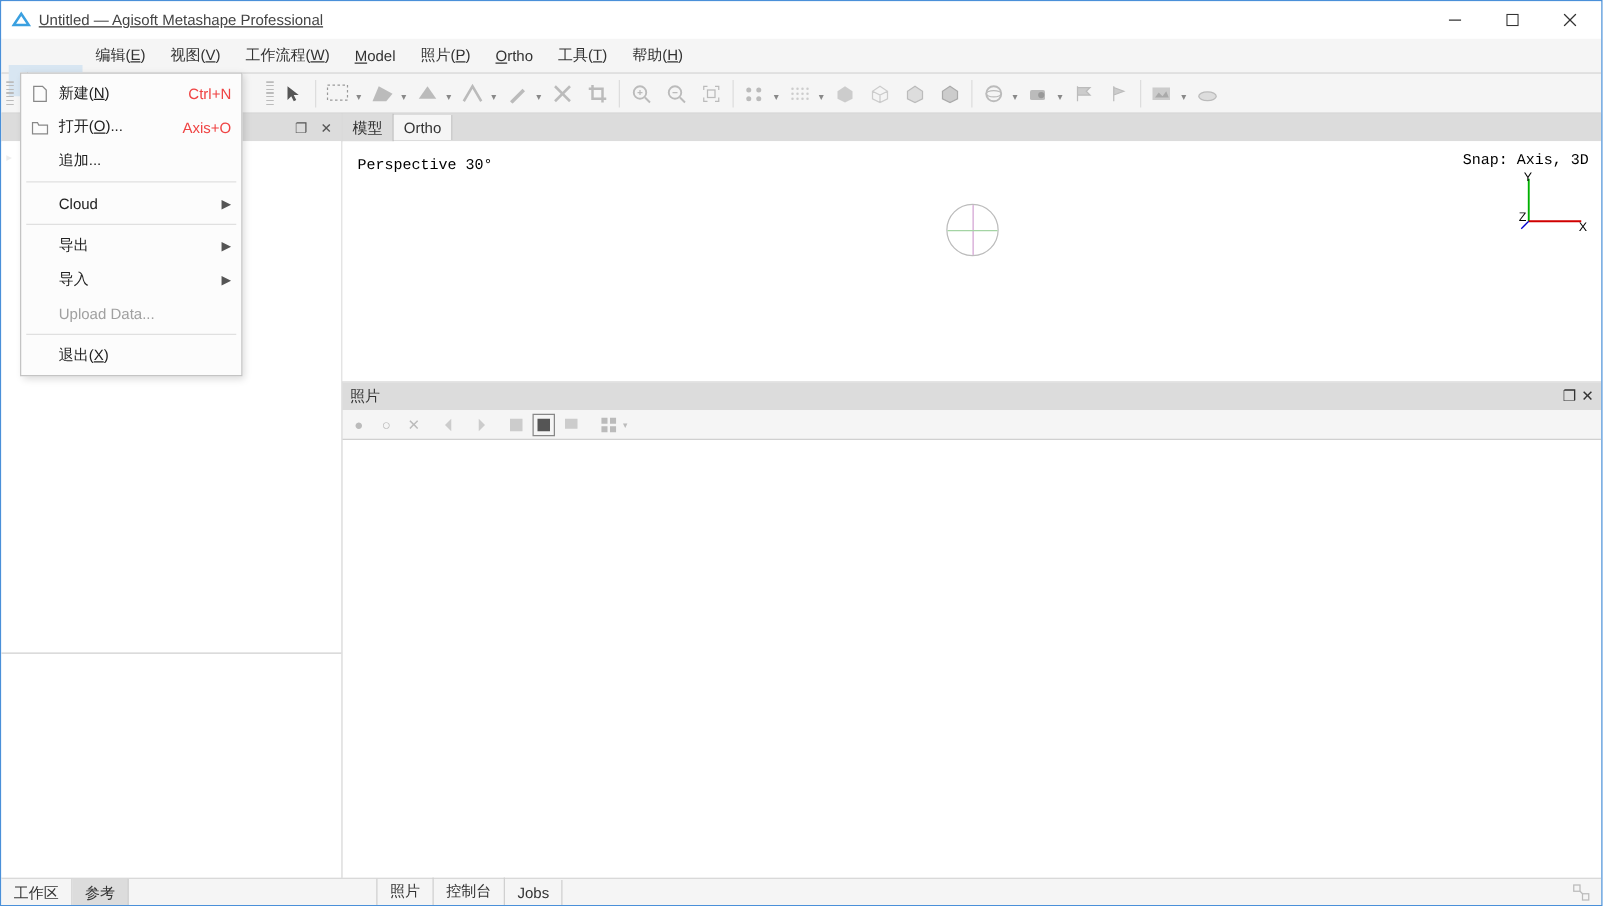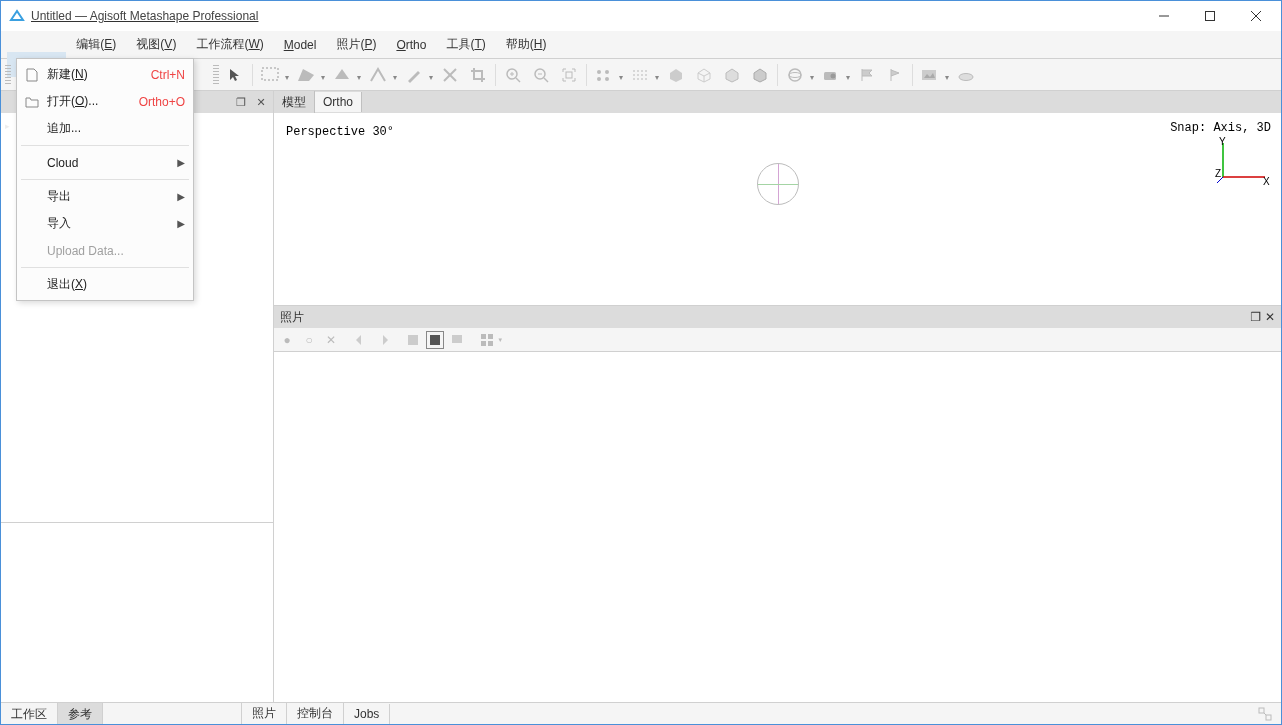--- a/index.html
+++ b/index.html
@@ -68,21 +68,21 @@
   .dropdown .drow.disabled { color: #a0a0a0; }
   .dropdown .drow .dicon { width: 18px; height: 16px; display: flex; align-items: center; justify-content: center; margin-right: 6px; }
   .dropdown .drow .dlabel { flex: 1; }
   .dropdown .drow .dshort { color: #ef4444; font-size: 12px; }
   .dropdown .drow .darrow { color: #555; font-size: 10px; }
   .dropdown .dsep { height: 1px; background: #e0e0e0; margin: 3px 4px; }
   .dropdown .drow u { text-decoration: underline; }
   
   
   .statusbar { height: 22px; background: #f5f5f5; border-top: 1px solid #d0d0d0; display: flex; align-items: stretch; }
-  .statusbar .sleft { width: 241px; display: flex; border-right: 1px solid #d0d0d0; text-align: right; }
+  .statusbar .sleft { width: 301px; display: flex; border-right: 1px solid #d0d0d0; text-align: right; }
   .statusbar .sright { flex: 1; display: flex; align-items: center; }
   .statusbar .stab { padding: 3px 10px; font-size: 12px; border-right: 1px solid #d0d0d0; }
   .statusbar .stab.active { background: #dcdcdc; }
   .statusbar .sicon { margin-left: auto; margin-right: 8px; color: #aaa; width: 16px; height: 16px; display:flex; align-items:center; justify-content:center; }
   
   svg { display: block; }
 </style>
 </head>
 <body>
 
@@ -419,21 +419,21 @@
     <span class="dlabel">新建(<u>N</u>)</span>
     <span class="dshort">Ctrl+N</span>
   </div>
   <div class="drow">
     <span class="dicon">
         <svg width="14" height="12">
           <path d="M1 2 L5 2 L6 4 L13 4 L13 11 L1 11 Z" fill="none" stroke="#888"></path>
         </svg>
       </span>
     <span class="dlabel">打开(<u>O</u>)...</span>
-    <span class="dshort">Ortho+O</span>
+    <span class="dshort">Axis+O</span>
   </div>
   <div class="drow">
     <span class="dicon"></span>
     <span class="dlabel">追加...</span>
   </div>
   <div class="dsep"></div>
   <div class="drow">
     <span class="dicon"></span>
     <span class="dlabel">Cloud</span>
     <span class="darrow">▶</span>

